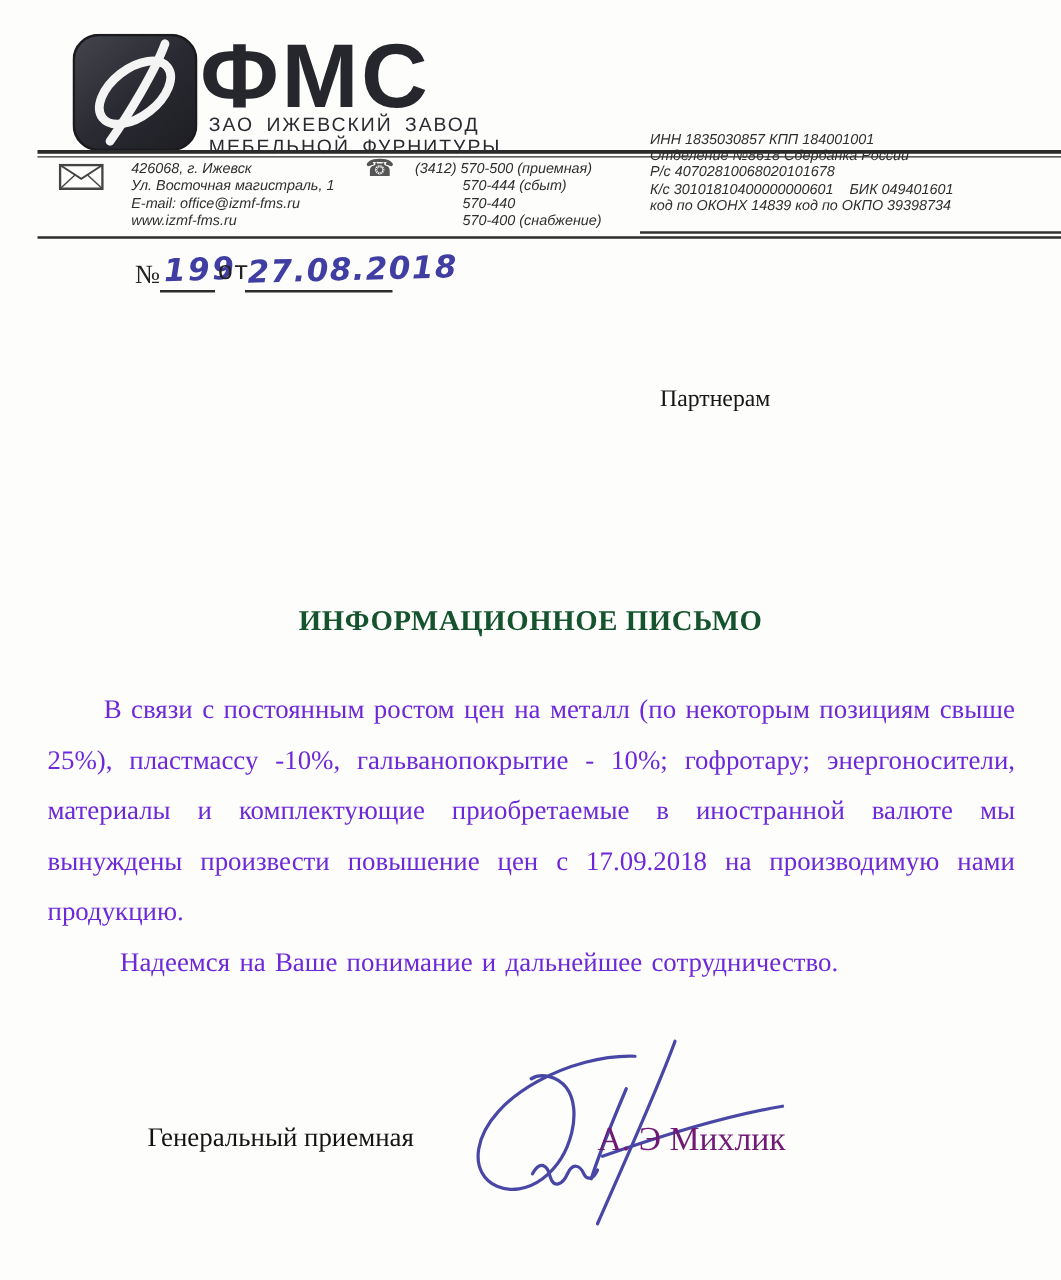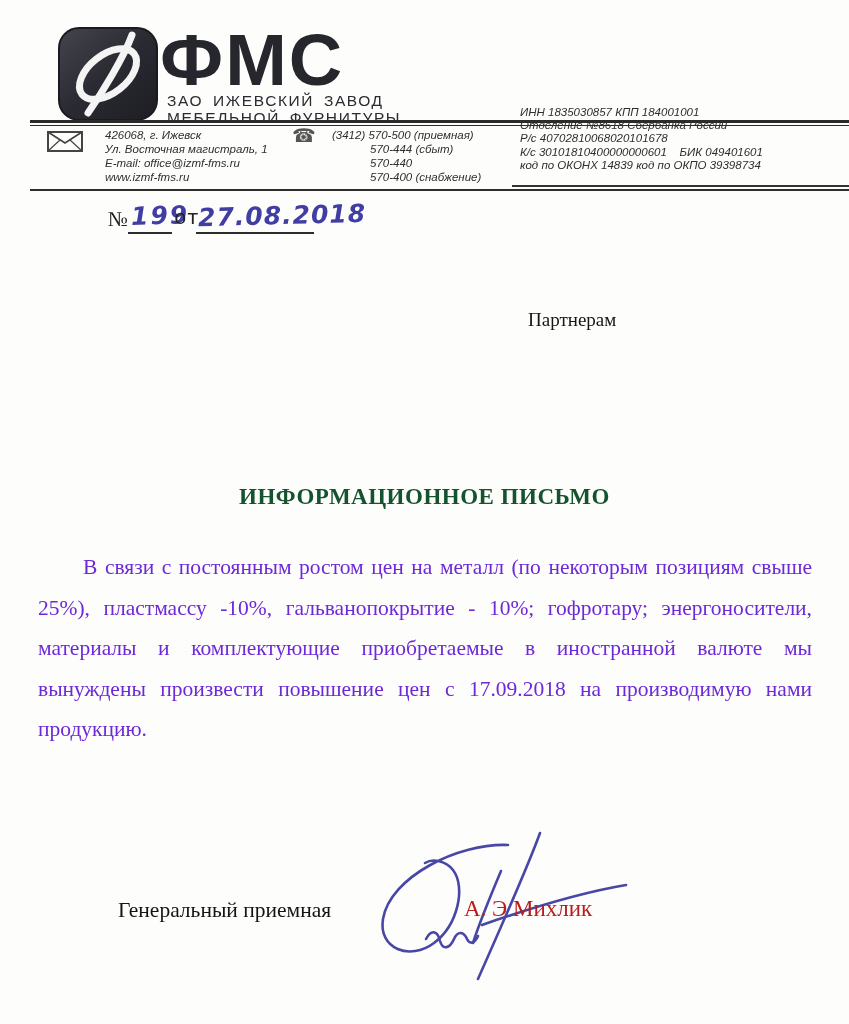--- a/index.html
+++ b/index.html
@@ -65,21 +65,21 @@
 
   
   .body-text { position:absolute; left:38px; top:547px; width:774px;
                font-size:21.5px; line-height:40.5px; text-align:justify;
                color:#6d28d9; word-spacing:2px; }
   .body-text p.first  { text-indent:45px; }
   .body-text p.second { text-indent:58px; text-align:left; }
 
   
   .sig-title { position:absolute; left:118px; top:898px; font-size:21.5px; color:#141414; }
-  .sig-name  { position:absolute; left:464px; top:896px; font-size:23px; color:#b91c1c; }
+  .sig-name  { position:absolute; left:478px; top:896px; font-size:27px; color:#701a75; }
   .sig-stroke { position:absolute; left:330px; top:831px; }
 </style>
 </head>
 <body>
 
 <div class="page">
 
   <div class="logo-mark">
     <svg width="100" height="94" viewBox="0 0 100 94">
       <defs>
@@ -145,20 +145,21 @@
     <span class="ref-label ot">от</span>
     <span class="ref-underline u2"></span>
     <span class="hand date">27.08.2018</span>
   </div>
 
   <div class="addressee">Партнерам</div>
   <div class="doc-title">ИНФОРМАЦИОННОЕ ПИСЬМО</div>
 
   <div class="body-text">
     <p class="first">В связи с постоянным ростом цен на металл (по некоторым позициям свыше 25%),  пластмассу -10%, гальванопокрытие - 10%; гофротару; энергоносители, материалы и комплектующие приобретаемые в иностранной валюте мы вынуждены произвести повышение цен с 17.09.2018 на производимую нами продукцию.</p>
+    <p class="second">Надеемся на Ваше понимание и дальнейшее сотрудничество.</p>
   </div>
 
   <div class="sig-title">Генеральный приемная</div>
   <div class="sig-stroke">
     <svg width="300" height="150" viewBox="0 0 300 150">
       <g fill="none" stroke="#403ea2" stroke-width="2.6" stroke-linecap="round" opacity="0.95">
         <path d="M178,14 C128,12 60,46 53,88 C48,118 80,130 104,112 C128,94 136,56 123,39 C116,30 103,27 95,32"></path>
         <path d="M96,108 c6,-11 12,-7 14,2 c3,10 10,7 14,-2 c4,-9 10,-7 13,0 c3,6 8,4 11,-3"></path>
         <path d="M210,2 C197,38 170,98 148,148"></path>
         <path d="M171,40 C160,66 150,90 143,112"></path>

